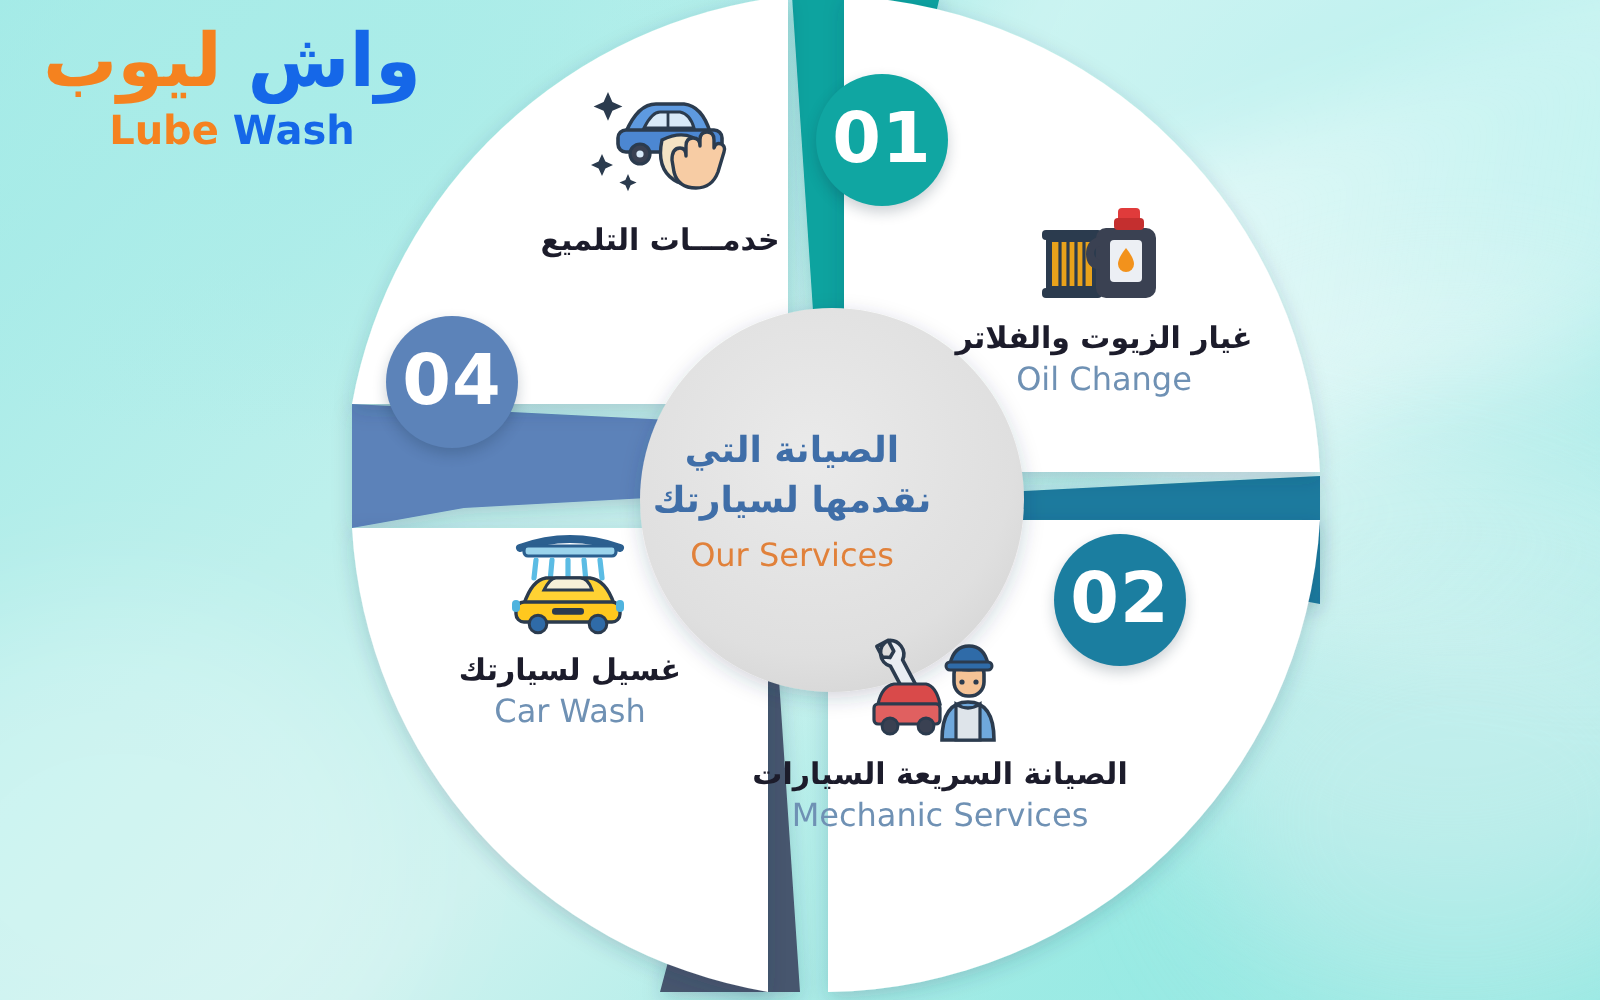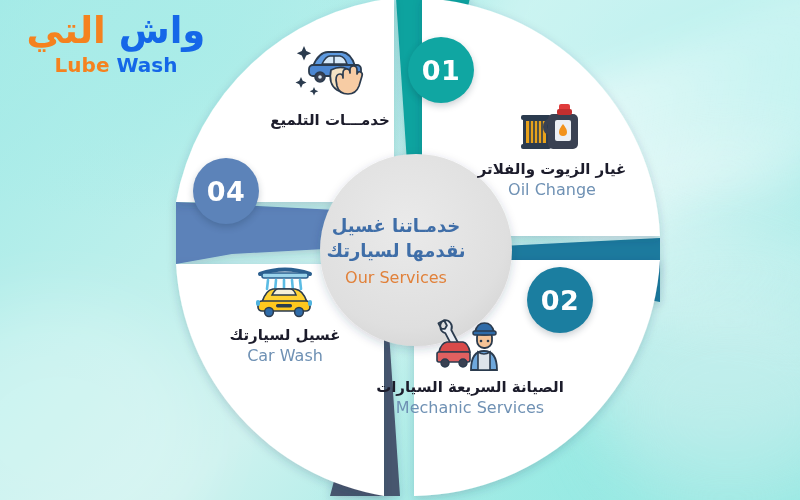--- a/index.html
+++ b/index.html
@@ -147,21 +147,21 @@
   .svc-polish    { left: 230px; top: 38px;  }
   .svc-polish .ar { letter-spacing: 0.5px; margin-top: 12px; }
 
   
   .badge {
     position: absolute;
     width: 66px;
     height: 66px;
     border-radius: 50%;
     color: #ffffff;
-    font-size: 27px;
+    font-size: 35px;
     font-weight: bold;
     display: flex;
     align-items: center;
     justify-content: center;
     letter-spacing: 0.5px;
     box-shadow: 0 3px 7px rgba(20,40,60,0.22);
   }
   .badge-01 { left: 408px; top: 37px;  background: #10A6A2; }
   .badge-02 { left: 527px; top: 267px; background: #1B7EA0; }
   .badge-03 { left: 312px; top: 375px; background: #485B74; }
@@ -173,21 +173,21 @@
 <div id="canvas">
 
   <div class="bg-blob blob-a"></div>
   <div class="bg-blob blob-b"></div>
   <div class="bg-blob blob-c"></div>
   <div class="bg-blob blob-d"></div>
   <div class="bg-streak streak-1"></div>
   <div class="bg-streak streak-2"></div>
 
   <div class="logo">
-    <div class="logo-ar"><span class="b">واش</span> <span class="o">التي</span></div>
+    <div class="logo-ar"><span class="b">واش</span> <span class="o">ليوب</span></div>
     <div class="logo-en"><span class="o">Lube</span> <span class="b">Wash</span></div>
   </div>
 
   <div class="wheel">
     <svg viewBox="0 0 512 512" xmlns="http://www.w3.org/2000/svg">
       <defs>
         <filter id="softShadow" x="-30%" y="-30%" width="160%" height="160%">
           <feDropShadow dx="0" dy="3" stdDeviation="5" flood-color="#1d3c55" flood-opacity="0.20"></feDropShadow>
         </filter>
         <radialGradient id="centerGrad" cx="45%" cy="38%" r="70%">
@@ -217,21 +217,21 @@
         <path fill="#FFFFFF" d="M 224 504 A 250 250 0 0 1 16 272 L 224 272 Z"></path>
 
         <path fill="#FFFFFF" d="M 16 210 A 250 250 0 0 1 234 6 L 234 210 Z"></path>
       </g>
 
       <circle cx="256" cy="258" r="96" fill="url(#centerGrad)" filter="url(#softShadow)"></circle>
     </svg>
   </div>
 
   <div class="center-label">
-    <div class="center-ar">خدمـاتنا غسيل</div>
+    <div class="center-ar">الصيانة التي</div>
     <div class="center-ar">نقدمها لسيارتك</div>
     <div class="center-en">Our Services</div>
   </div>
 
   <div class="service svc-oil">
     <div class="icon">
       <svg width="66" height="58" viewBox="0 0 66 58" xmlns="http://www.w3.org/2000/svg">
 
         <rect x="4" y="22" width="26" height="28" rx="2" fill="#2b3b4e"></rect>
         <rect x="7" y="25" width="20" height="22" fill="#E8A21B"></rect>

